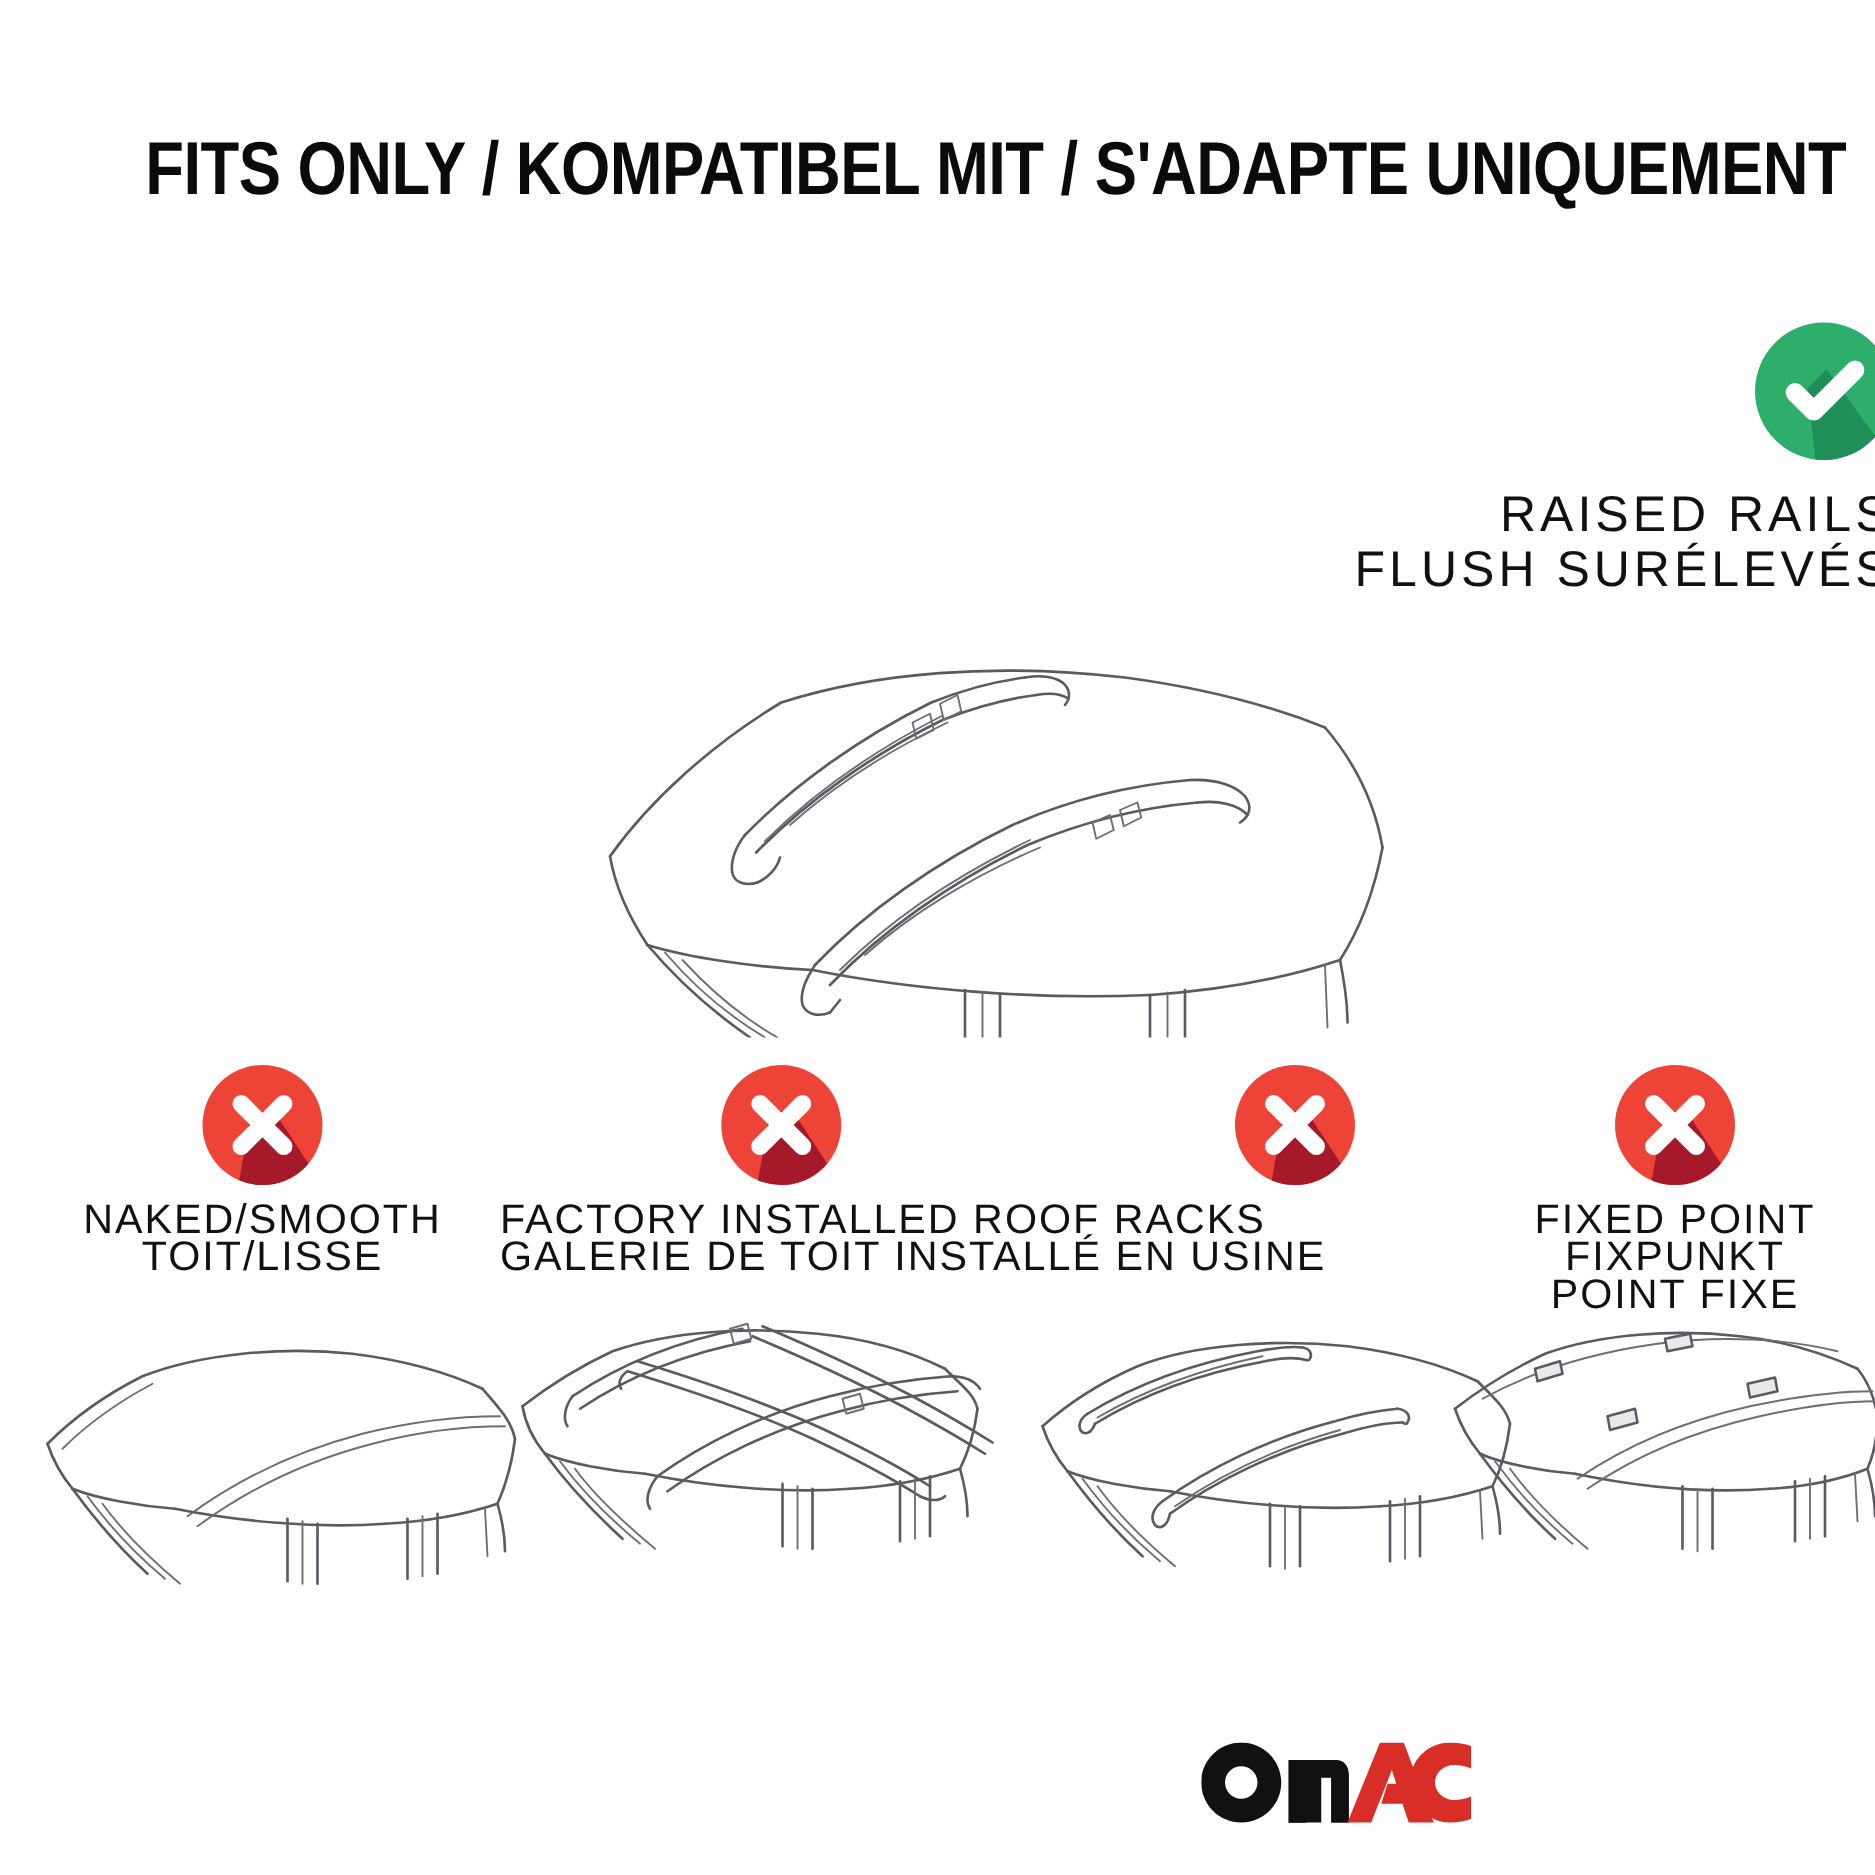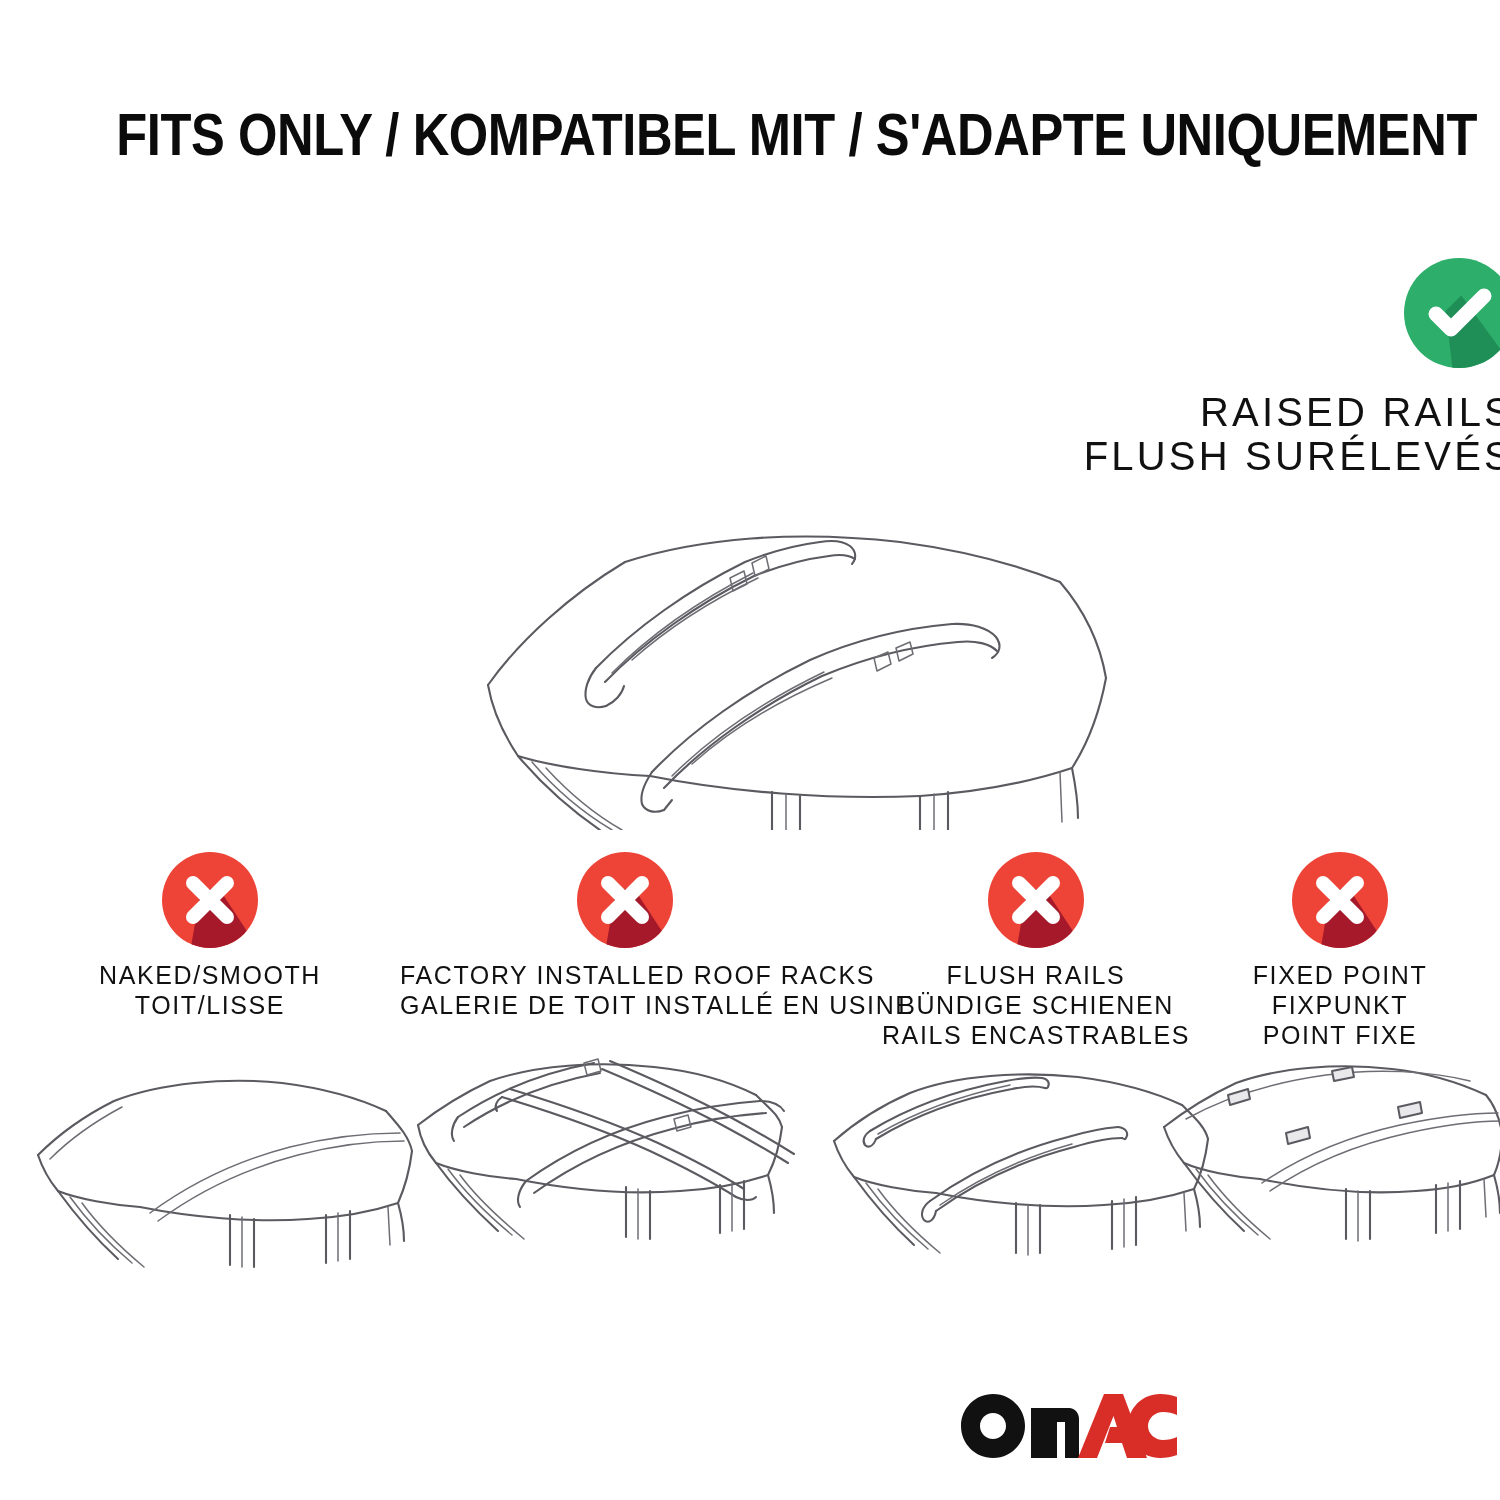--- a/index.html
+++ b/index.html
@@ -66,21 +66,21 @@
   
   .hero-ill{
     position:absolute;left:400px;top:500px;width:720px;height:330px;
   }
 
   
   .col{position:absolute;top:852px;text-align:center;}
   .col .badge{width:96px;height:96px;}
   .col-label{
     margin-top:12px;
-    font-size:25px;
+    font-size:33px;
     line-height:30px;
     letter-spacing:1.6px;
     font-weight:300;
     color:#111;
     font-family:"Liberation Sans", sans-serif;
   }
   .col-label div{white-space:nowrap;}
 
   .col-ill{position:absolute;}
 
@@ -269,25 +269,20 @@
     </svg>
   </div>
 
   <div class="col" style="left:836px;width:400px;">
     <div class="badge red">
       <div class="shadow"></div>
       <svg viewBox="0 0 96 96">
         <path d="M31 31 L65 65 M65 31 L31 65" fill="none" stroke="#ffffff" stroke-width="14" stroke-linecap="round"></path>
       </svg>
     </div>
-    <div class="col-label">
-      <div>FLUSH RAILS</div>
-      <div>BÜNDIGE SCHIENEN</div>
-      <div>RAILS ENCASTRABLES</div>
-    </div>
   </div>
 
   <div class="col-ill drawing" style="left:826px;top:1055px;width:390px;height:250px;">
     <svg width="390" height="250" viewBox="0 0 390 250">
       <path d="M8 86 C26 70 52 52 84 38 C130 20 196 16 252 22 C292 27 326 36 356 50"></path>
       <path d="M8 86 C12 98 18 110 28 122"></path>
       <path d="M28 122 C48 130 82 136 110 138"></path>
       <path d="M110 138 C160 148 222 154 278 150"></path>
       <path d="M278 150 C316 148 344 142 368 134"></path>
       <path d="M368 134 C376 118 380 100 382 84"></path>

